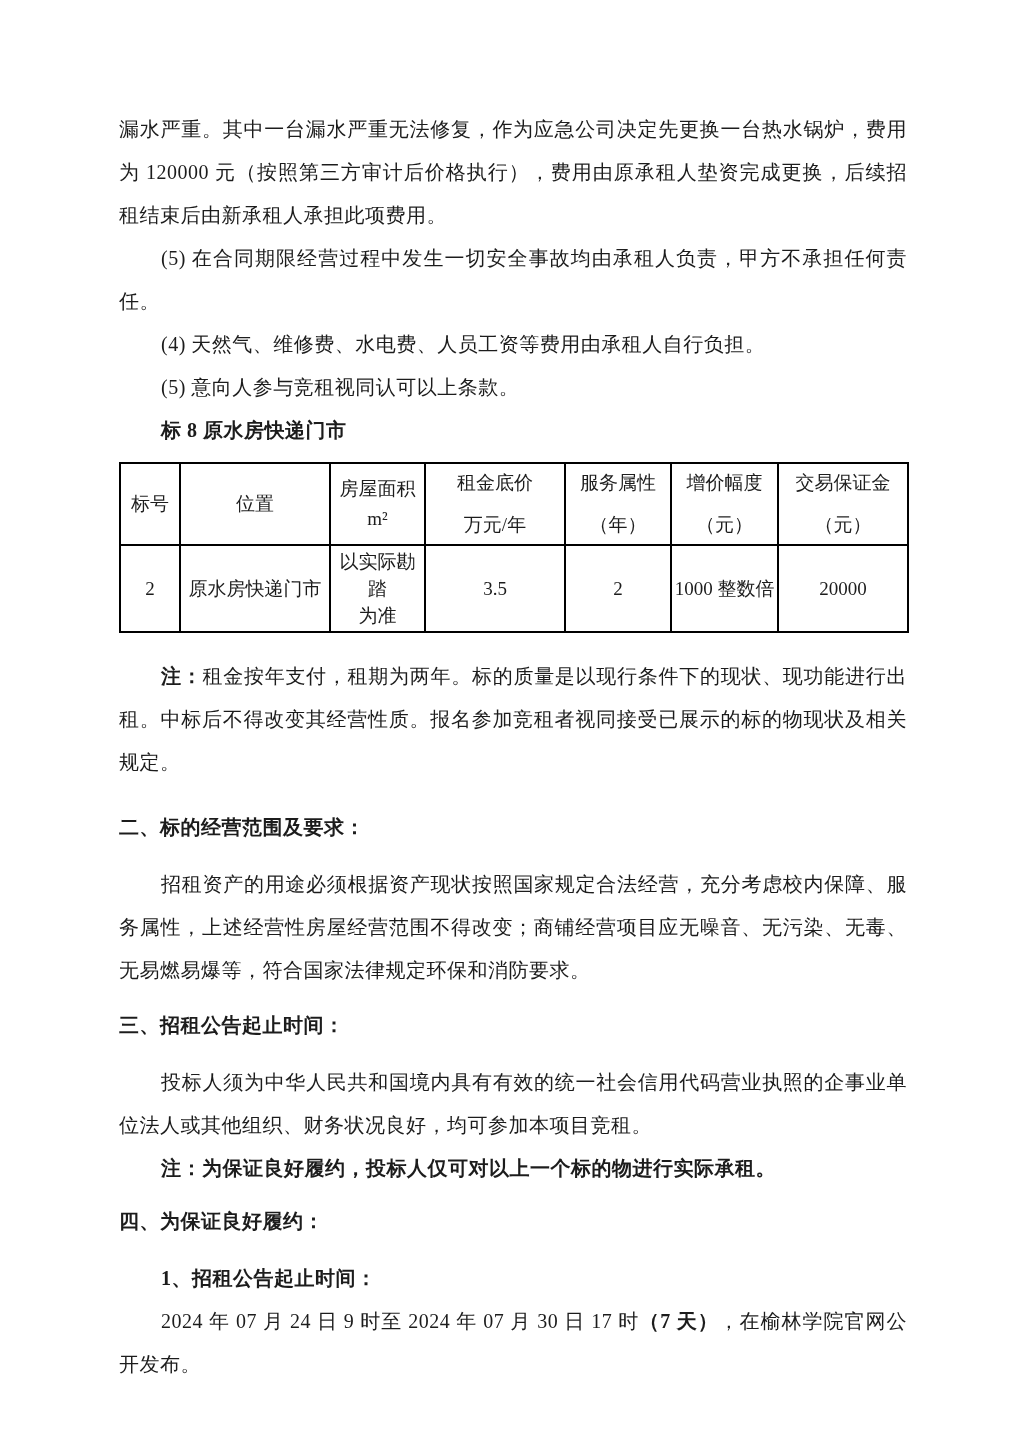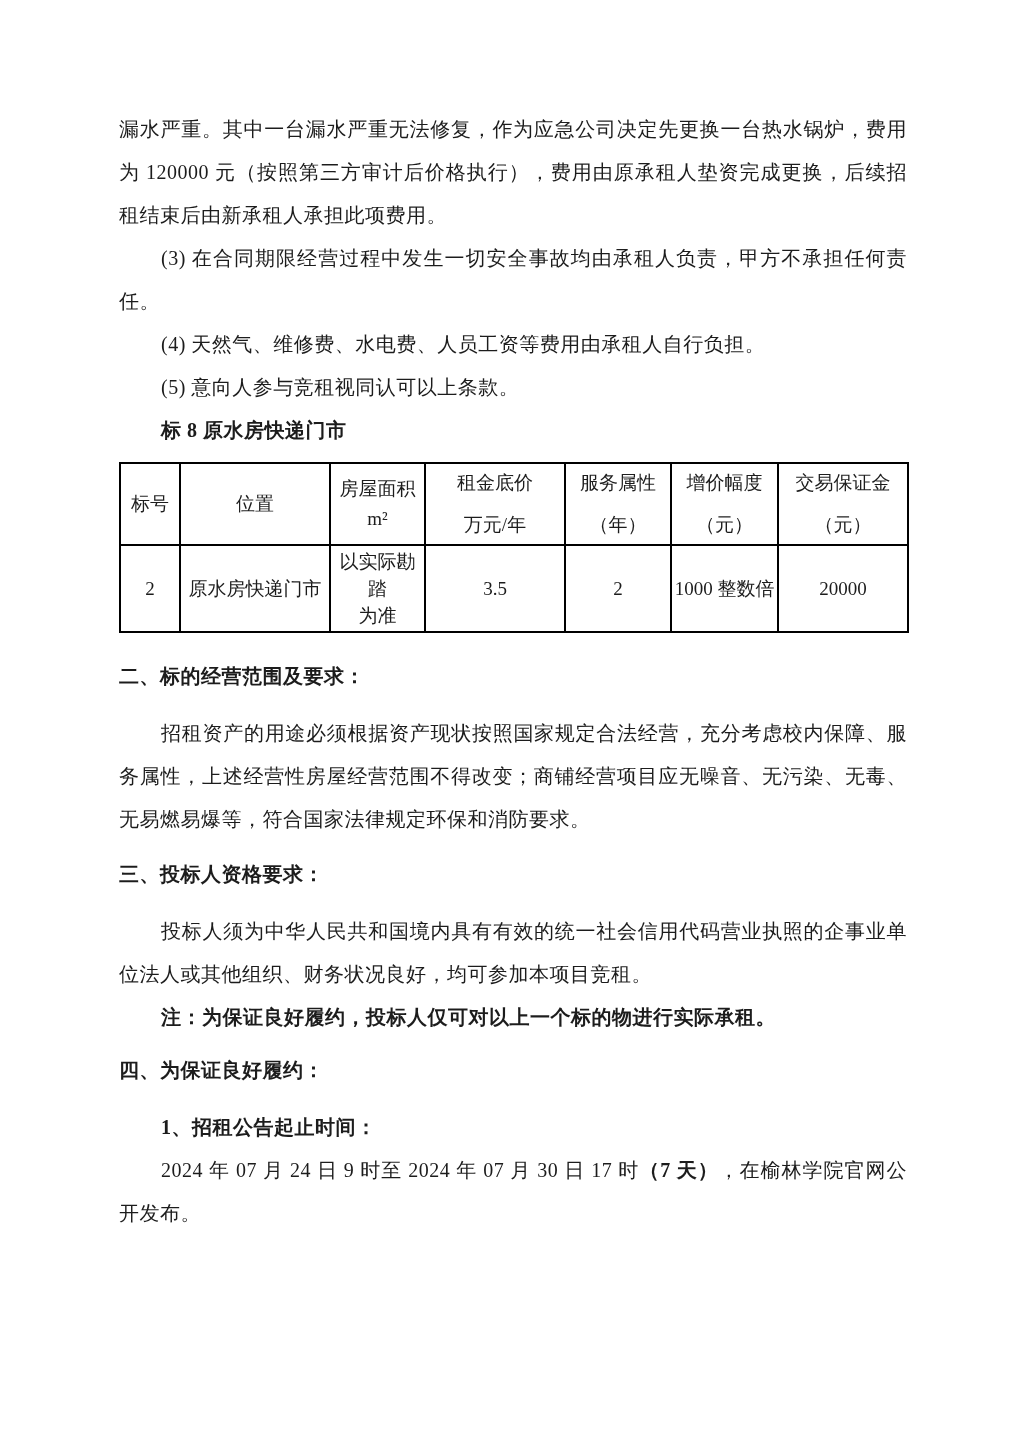--- a/index.html
+++ b/index.html
@@ -67,21 +67,21 @@
   .mt-sub { margin-top: 14px; }
 </style>
 </head>
 <body>
 
 <div class="page">
   <div class="content">
 
     <p class="para">漏水严重。其中一台漏水严重无法修复，作为应急公司决定先更换一台热水锅炉，费用为 120000 元（按照第三方审计后价格执行），费用由原承租人垫资完成更换，后续招租结束后由新承租人承担此项费用。</p>
 
-    <p class="para indent">(3) 在合同期限经营过程中发生一切安全事故均由承租人负责，甲方不承担任何责任。</p>
+    <p class="para indent">(5) 在合同期限经营过程中发生一切安全事故均由承租人负责，甲方不承担任何责任。</p>
     <p class="para indent">(4) 天然气、维修费、水电费、人员工资等费用由承租人自行负担。</p>
     <p class="para indent">(5) 意向人参与竞租视同认可以上条款。</p>
 
     <p class="heading sub-indent">标 8  原水房快递门市</p>
 
     <table class="bid-table">
       <colgroup>
         <col style="width:60px">
           <col style="width:150px">
           <col style="width:95px">
@@ -137,25 +137,26 @@
         <td>原水房快递门市</td>
         <td class="wrap-cell"><span>以实际勘踏</span><br><span>为准</span></td>
         <td>3.5</td>
         <td>2</td>
         <td>1000 整数倍</td>
         <td>20000</td>
       </tr>
     </tbody>
       </table>
 
+    <p class="para indent mt-table-note"><span class="bold">注：</span><span>租金按年支付，租期为两年。标的质量是以现行条件下的现状、现功能进行出租。中标后不得改变其经营性质。报名参加竞租者视同接受已展示的标的物现状及相关规定。</span></p>
 
     <p class="heading mt-h2">二、标的经营范围及要求：</p>
     <p class="para indent mt-body">招租资产的用途必须根据资产现状按照国家规定合法经营，充分考虑校内保障、服务属性，上述经营性房屋经营范围不得改变；商铺经营项目应无噪音、无污染、无毒、无易燃易爆等，符合国家法律规定环保和消防要求。</p>
 
-    <p class="heading mt-h3">三、投标人资格要求：</p>
+    <p class="heading mt-h3">三、招租公告起止时间：</p>
     <p class="para indent mt-body">投标人须为中华人民共和国境内具有有效的统一社会信用代码营业执照的企事业单位法人或其他组织、财务状况良好，均可参加本项目竞租。</p>
     <p class="para indent bold">注：为保证良好履约，投标人仅可对以上一个标的物进行实际承租。</p>
 
     <p class="heading mt-h4">四、为保证良好履约：</p>
     <p class="heading sub-indent mt-sub">1、招租公告起止时间：</p>
     <p class="para indent"><span>2024 年 07 月 24 日 9 时至 2024 年 07 月 30 日 17 时</span><span class="bold">（7 天）</span><span>，在榆林学院官网公开发布。</span></p>
 
   </div>
 </div>
 

